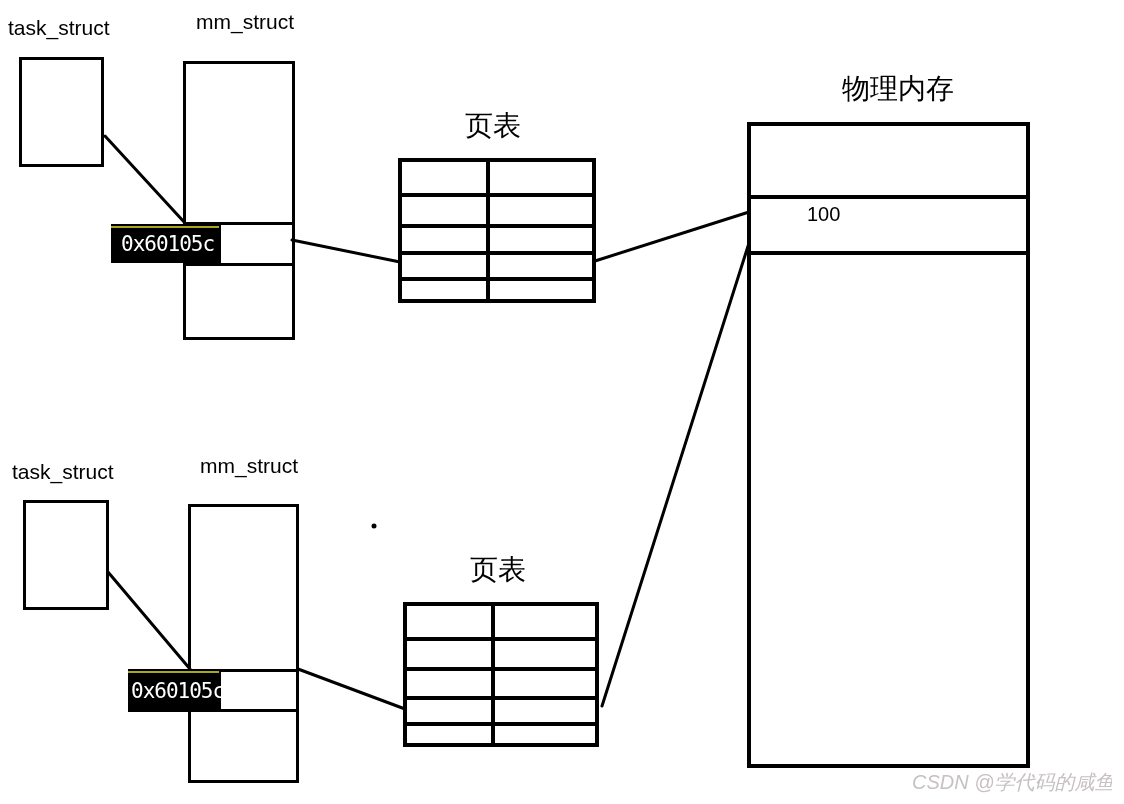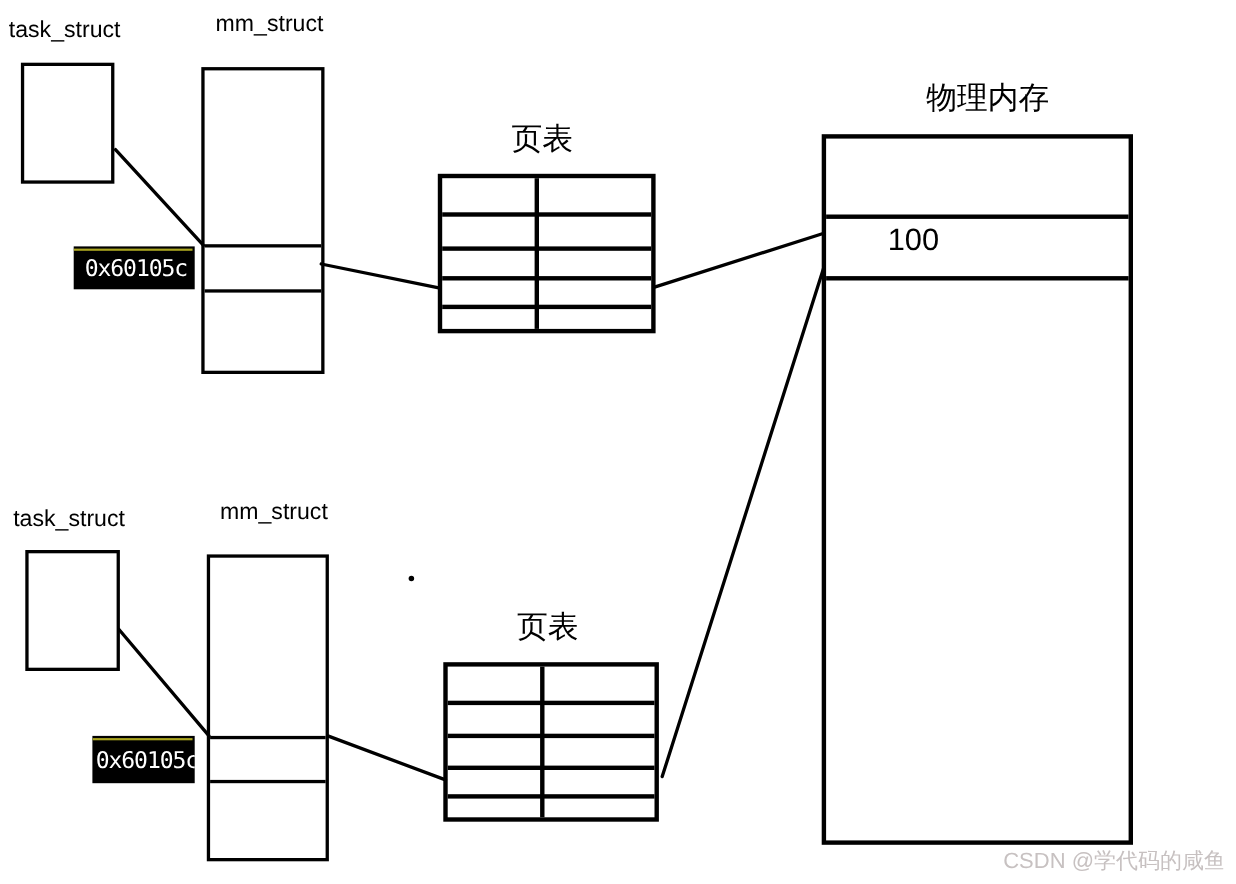--- a/index.html
+++ b/index.html
@@ -57,54 +57,56 @@
     box-sizing: border-box;
   }
   .pmem .hline4 {
     position: absolute;
     left: 0; right: 0;
     height: 4px;
     background: #000;
   }
   .mem-value {
     position: absolute;
-    font-size: 28px;
+    font-size: 20px;
     line-height: 1;
     color: #000;
     white-space: nowrap;
   }
   .addr {
     position: absolute;
     background: #000000;
     color: #ffffff;
     font-family: "DejaVu Sans Mono", monospace;
     font-size: 21px;
     letter-spacing: -1px;
     display: flex;
     align-items: center;
     box-sizing: border-box;
     white-space: nowrap;
     overflow: hidden;
+    margin-left: 44px;
   }
   .addr .stripe {
     position: absolute;
     top: 2px; left: 0; right: 2px;
     height: 2px;
     background: #aaa520;
   }
   .overlay {
     position: absolute;
     left: 0; top: 0;
     pointer-events: none;
   }
   .watermark {
     position: absolute;
     font-size: 20px;
     color: #c7c1c1;
     white-space: nowrap;
+    font-style: italic;
   }
 </style>
 </head>
 <body>
 
 <div class="canvas">
 
   <div class="lbl" style="left:8px; top:16px;">task_struct</div>
 
   <div class="rect" style="left:19px; top:57px; width:85px; height:110px;"></div>

